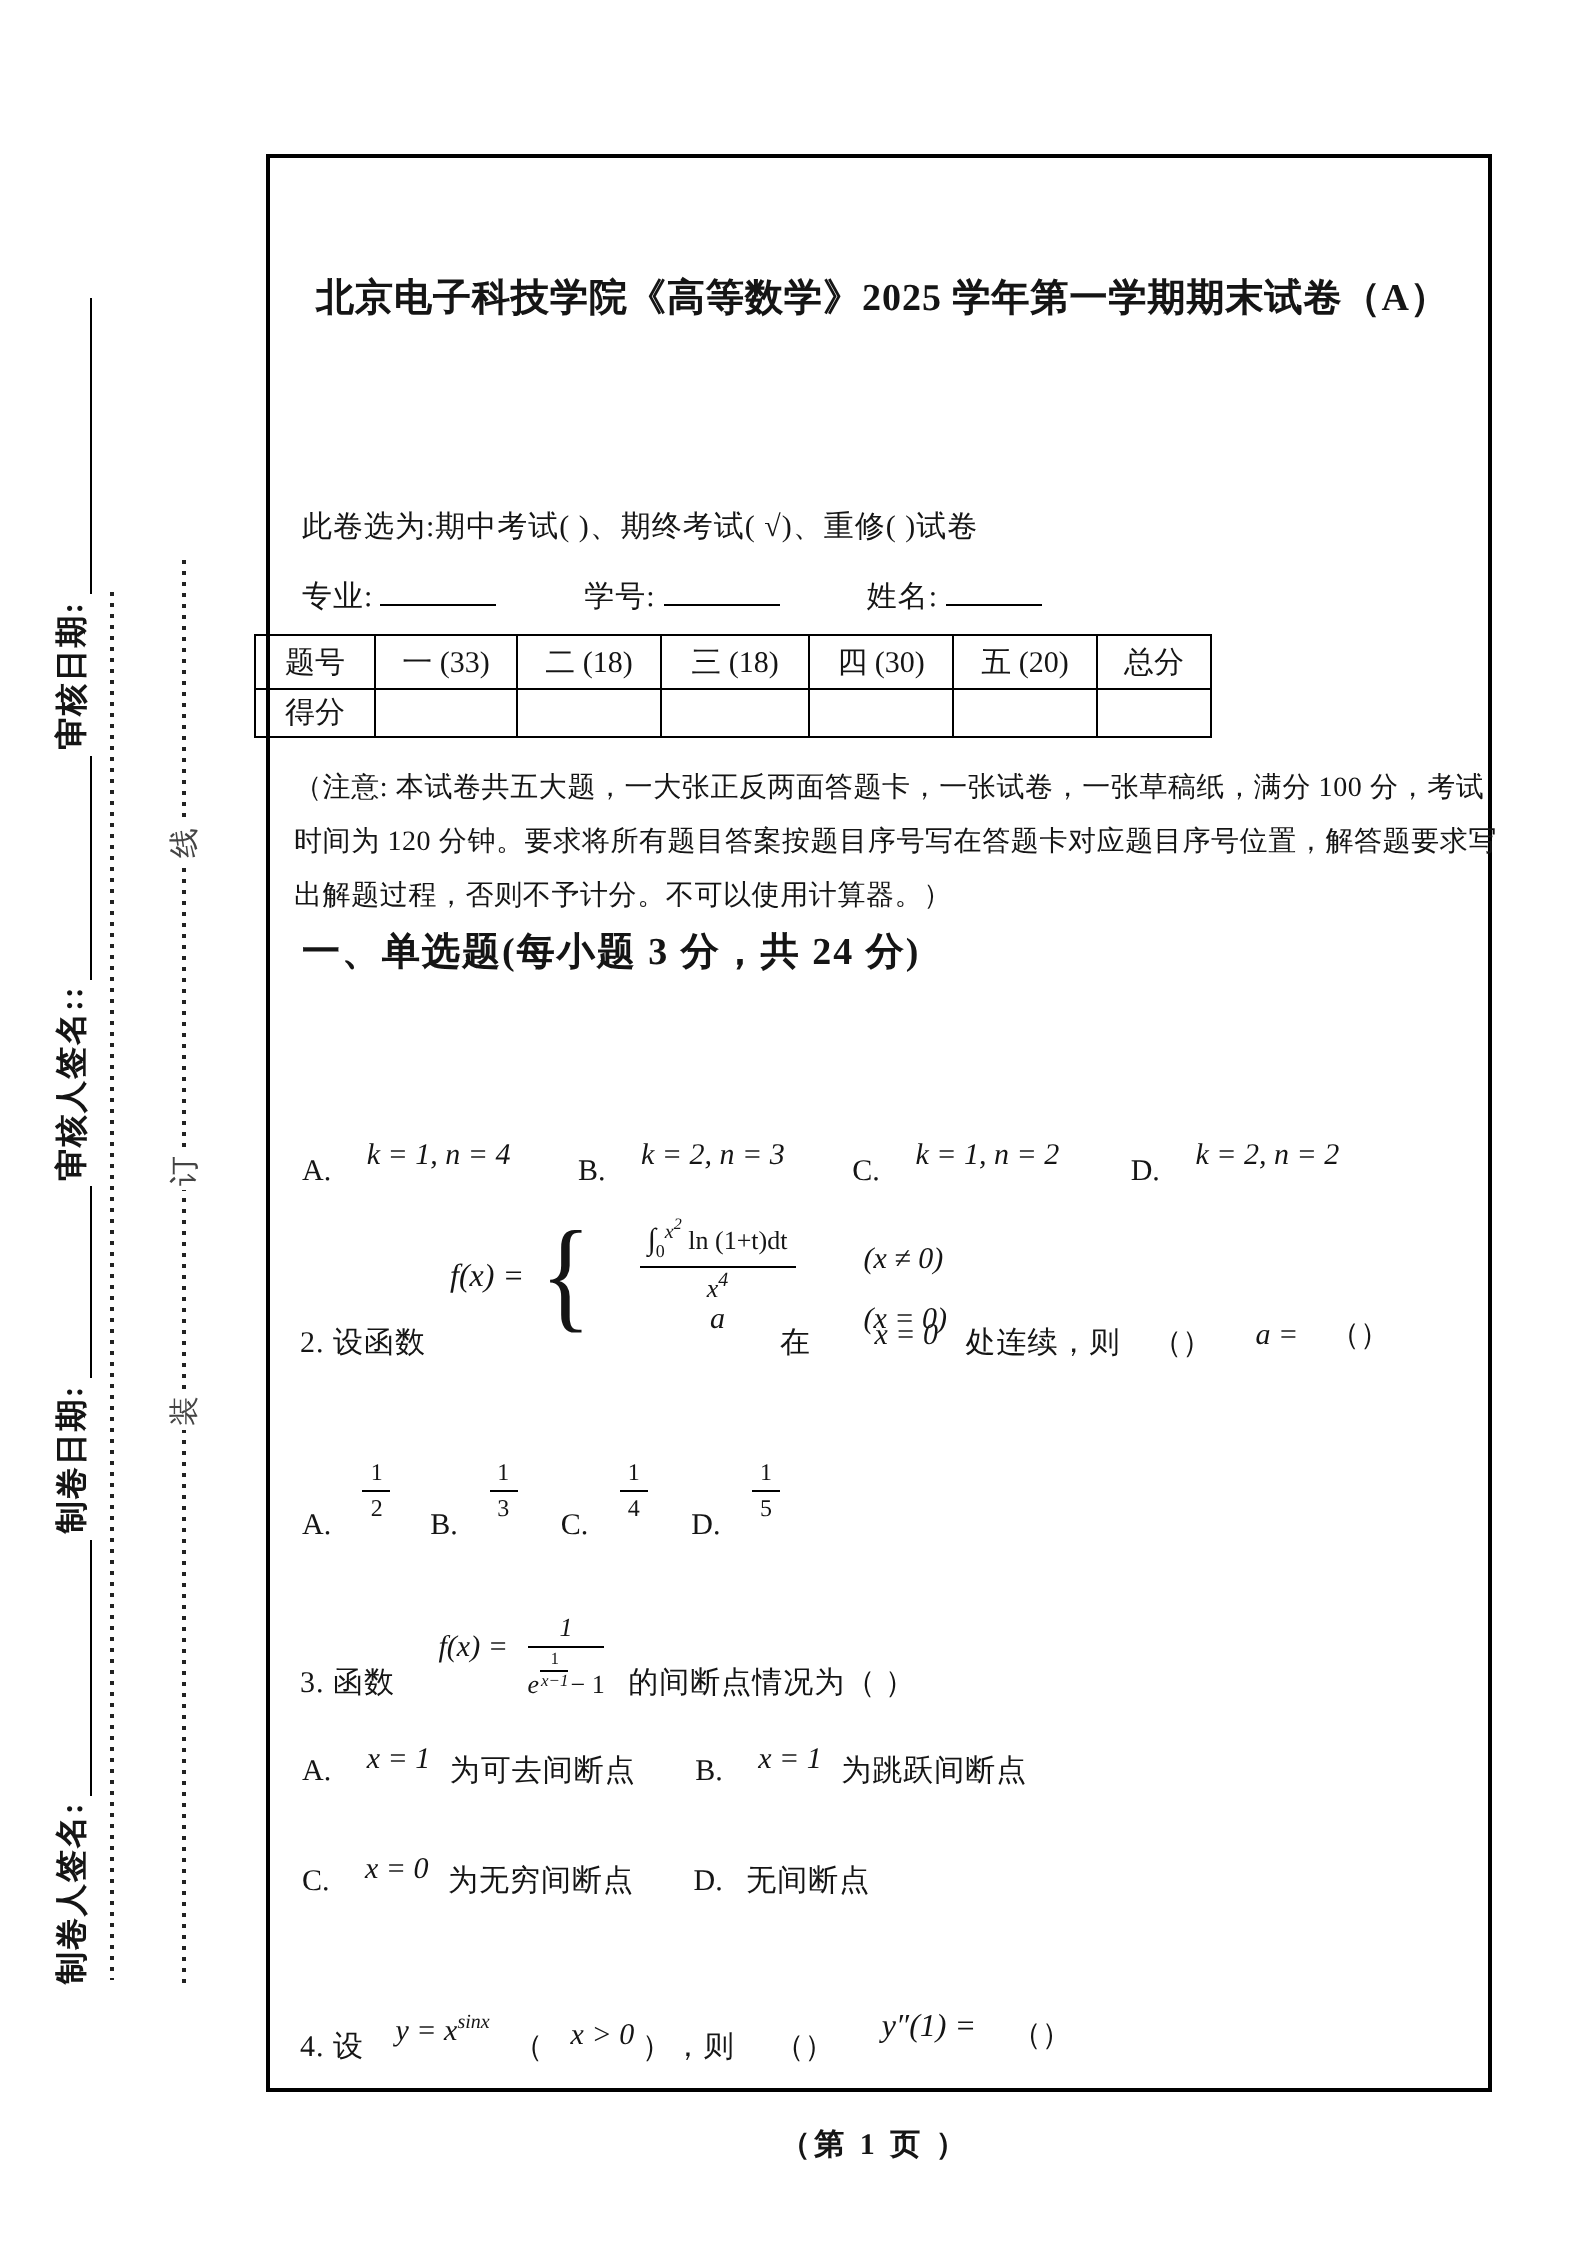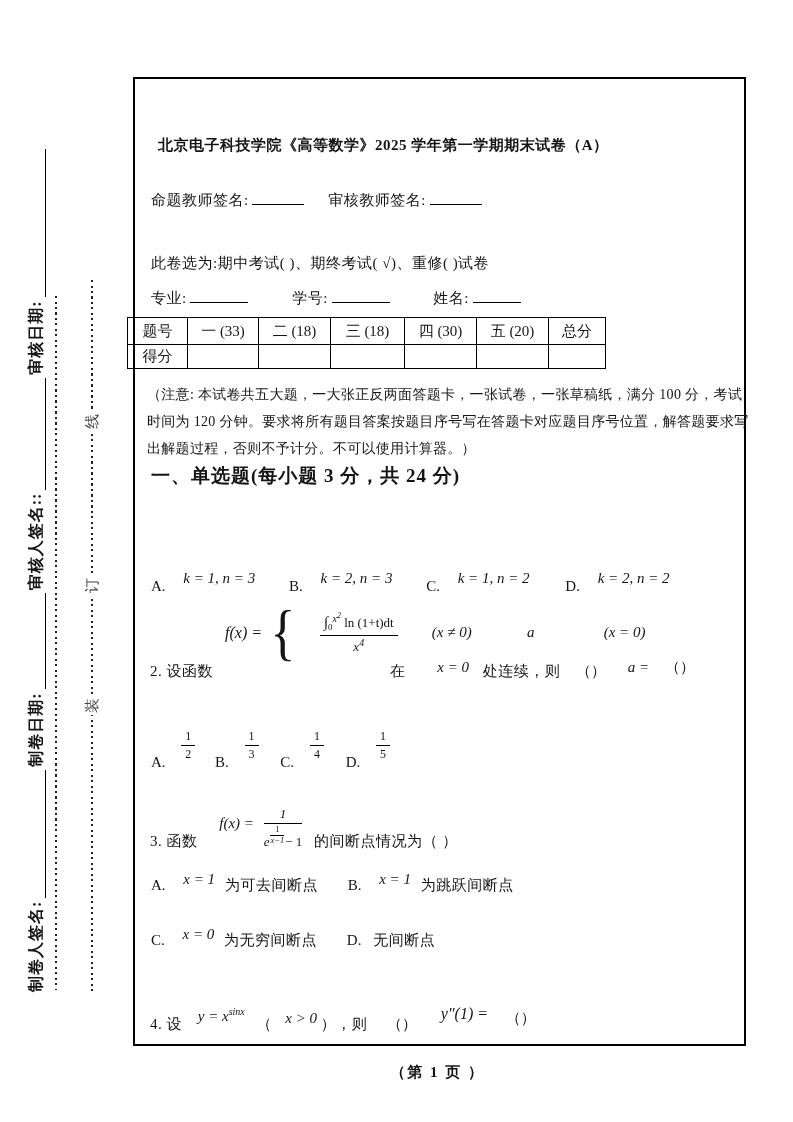--- a/index.html
+++ b/index.html
@@ -29,21 +29,21 @@
   .bchar {
     position:absolute; left:83px; width:19px; text-align:center;
     font-size:15px; color:#444; background:#fff; padding:2px 0;
     transform:rotate(-90deg); z-index:3;
   }
 
   
   .frame { position:absolute; left:133px; top:77px; width:609px; height:965px; border:2px solid #000; }
 
   
-  .title { position:absolute; left:158px; top:136px; font-size:15px; font-weight:bold; letter-spacing:0.5px; white-space:nowrap; }
+  .title { position:absolute; left:158px; top:136px; font-size:19px; font-weight:bold; letter-spacing:0.5px; white-space:nowrap; }
   .hline { position:absolute; left:151px; font-size:15px; white-space:nowrap; }
 
   
   .score-table { position:absolute; left:127px; top:317px; border-collapse:collapse; z-index:2; font-size:15px; }
   .score-table td { border:1.6px solid #000; text-align:center; padding:0; }
   .score-table tr:first-child td { height:26px; }
   .score-table tr:last-child td { height:23px; }
 
   
   .notice { position:absolute; left:147px; top:381px; font-size:14px; line-height:27px; white-space:nowrap; letter-spacing:0.3px; }
@@ -57,21 +57,21 @@
   
   .frac { display:inline-block; text-align:center; vertical-align:middle; line-height:1.25; }
   .frac > .num { display:block; border-bottom:1.2px solid #000; padding:0 4px 1px; }
   .frac > .den { display:block; padding-top:1px; }
 
   sup { font-size:10px; }
   sub { font-size:9px; }
   sup sup { font-size:8px; }
 
   .brace { font-size:62px; font-weight:normal; line-height:0.8; transform:scaleX(0.85); display:inline-block; margin:0 2px 0 6px; }
-  .cases { display:inline-flex; vertical-align:middle; }
+  .cases { display:inline-flex; flex-direction:column; vertical-align:middle; }
   .case-row { display:flex; align-items:center; }
   .case-row .body { width:118px; text-align:center; }
   .case-row .cond { margin-left:14px; font-size:15px; }
 
   .tfrac { display:inline-block; text-align:center; font-size:8.5px; vertical-align:4px; line-height:1.1; margin:0 1px; }
   .tfrac .tnum { display:block; border-bottom:0.9px solid #000; padding:0 1px; }
   .tfrac .tden { display:block;text-align:right; }
 
   .footer { position:absolute; left:133px; top:1063px; width:609px; text-align:center; font-size:15px; font-weight:bold; letter-spacing:2px; }
 </style>
@@ -94,26 +94,20 @@
   <div class="dotline dl1"></div>
   <div class="dotline dl2"></div>
   <span class="bchar" style="top:410px">线</span>
   <span class="bchar" style="top:574px">订</span>
   <span class="bchar" style="top:694px">装</span>
 
   <div class="frame"></div>
 
   <div class="title">北京电子科技学院《高等数学》2025 学年第一学期期末试卷（A）</div>
 
-  <div class="hline" style="top:189px">
-    <span class="cjk">命题教师签名:</span>
-    <span class="blank" style="width:52px"></span>
-    <span class="cjk" style="margin-left:20px">审核教师签名:</span>
-    <span class="blank" style="width:52px"></span>
-  </div>
 
 
   <div class="hline" style="top:287px">
     <span class="cjk">专业:</span>
     <span class="blank" style="width:58px"></span>
     <span class="cjk" style="margin-left:40px">学号:</span>
     <span class="blank" style="width:58px"></span>
     <span class="cjk" style="margin-left:40px">姓名:</span>
     <span class="blank" style="width:48px"></span>
   </div>
@@ -156,21 +150,21 @@
     <div>（注意: 本试卷共五大题，一大张正反两面答题卡，一张试卷，一张草稿纸，满分 100 分，考试</div>
     <div>时间为 120 分钟。要求将所有题目答案按题目序号写在答题卡对应题目序号位置，解答题要求写</div>
     <div>出解题过程，否则不予计分。不可以使用计算器。）</div>
   </div>
 
   <div class="sec-head">一、单选题(每小题 3 分，共 24 分)</div>
 
 
   <div class="qrow" style="left:151px; top:570px;">
     <span style="top:8px">A.</span>
-    <span class="math" style="top:0; margin-left:14px">k = 1, n = 3</span>
+    <span class="math" style="top:0; margin-left:14px">k = 1, n = 4</span>
     <span style="top:8px; margin-left:30px">B.</span>
     <span class="math" style="top:0; margin-left:14px">k = 2, n = 3</span>
     <span style="top:8px; margin-left:30px">C.</span>
     <span class="math" style="top:0; margin-left:14px">k = 1, n = 2</span>
     <span style="top:8px; margin-left:32px">D.</span>
     <span class="math" style="top:0; margin-left:14px">k = 2, n = 2</span>
   </div>
 
   <div class="qrow cjk" style="left:150px; top:662px;">2. 设函数</div>
 

